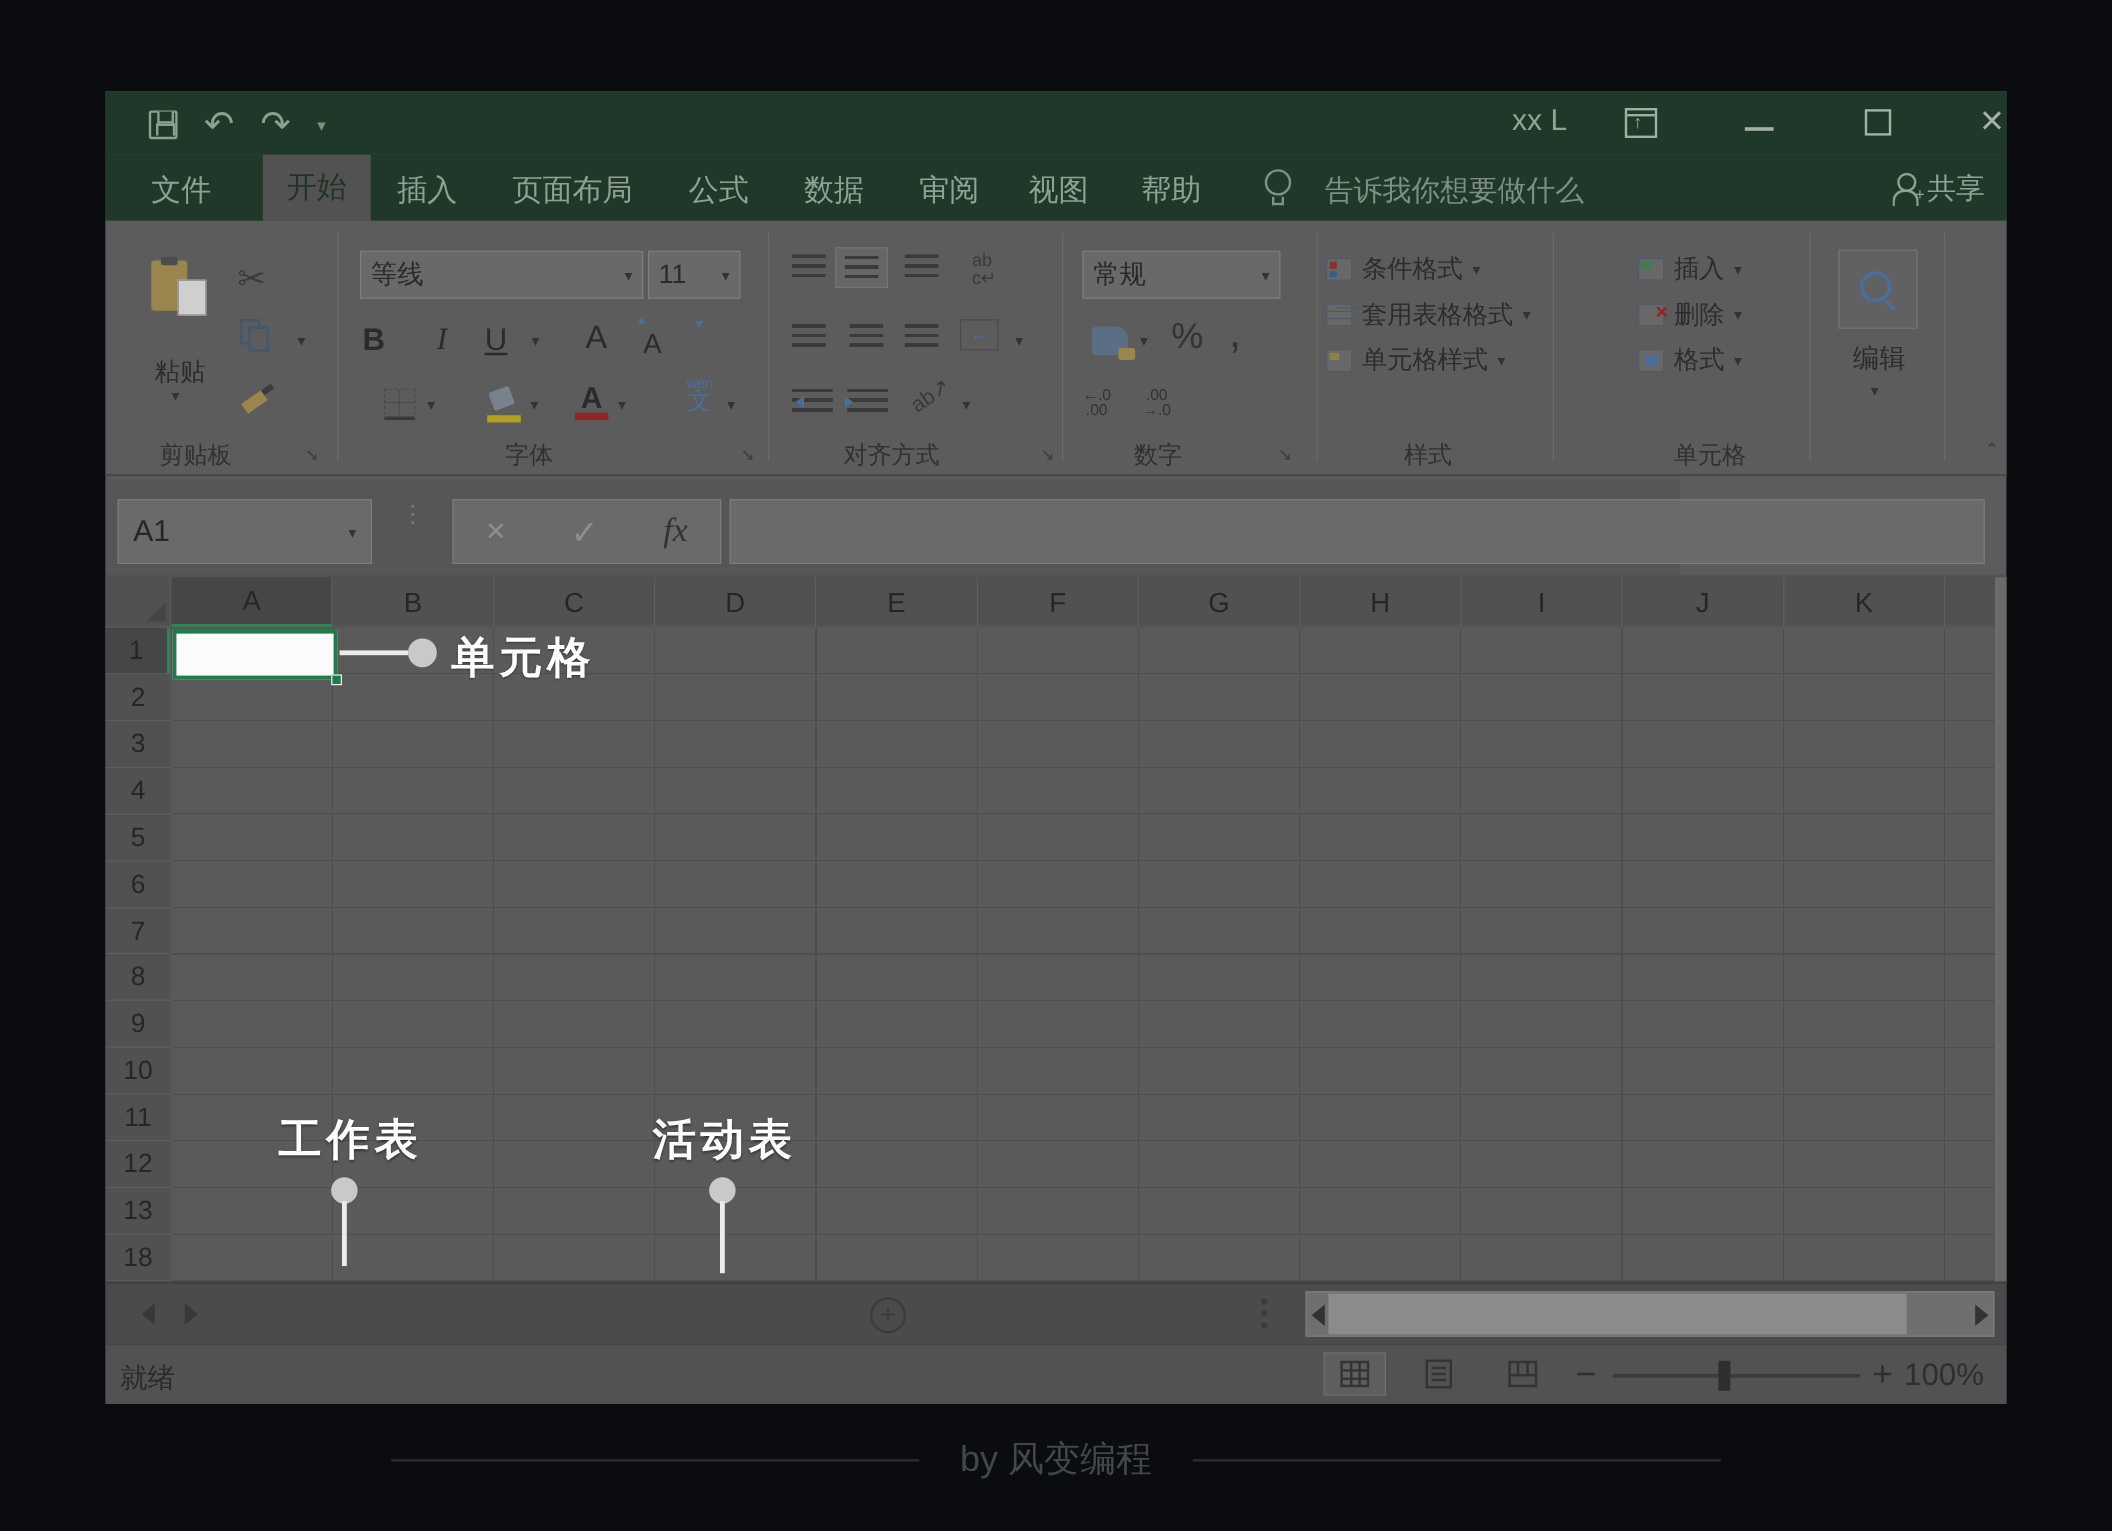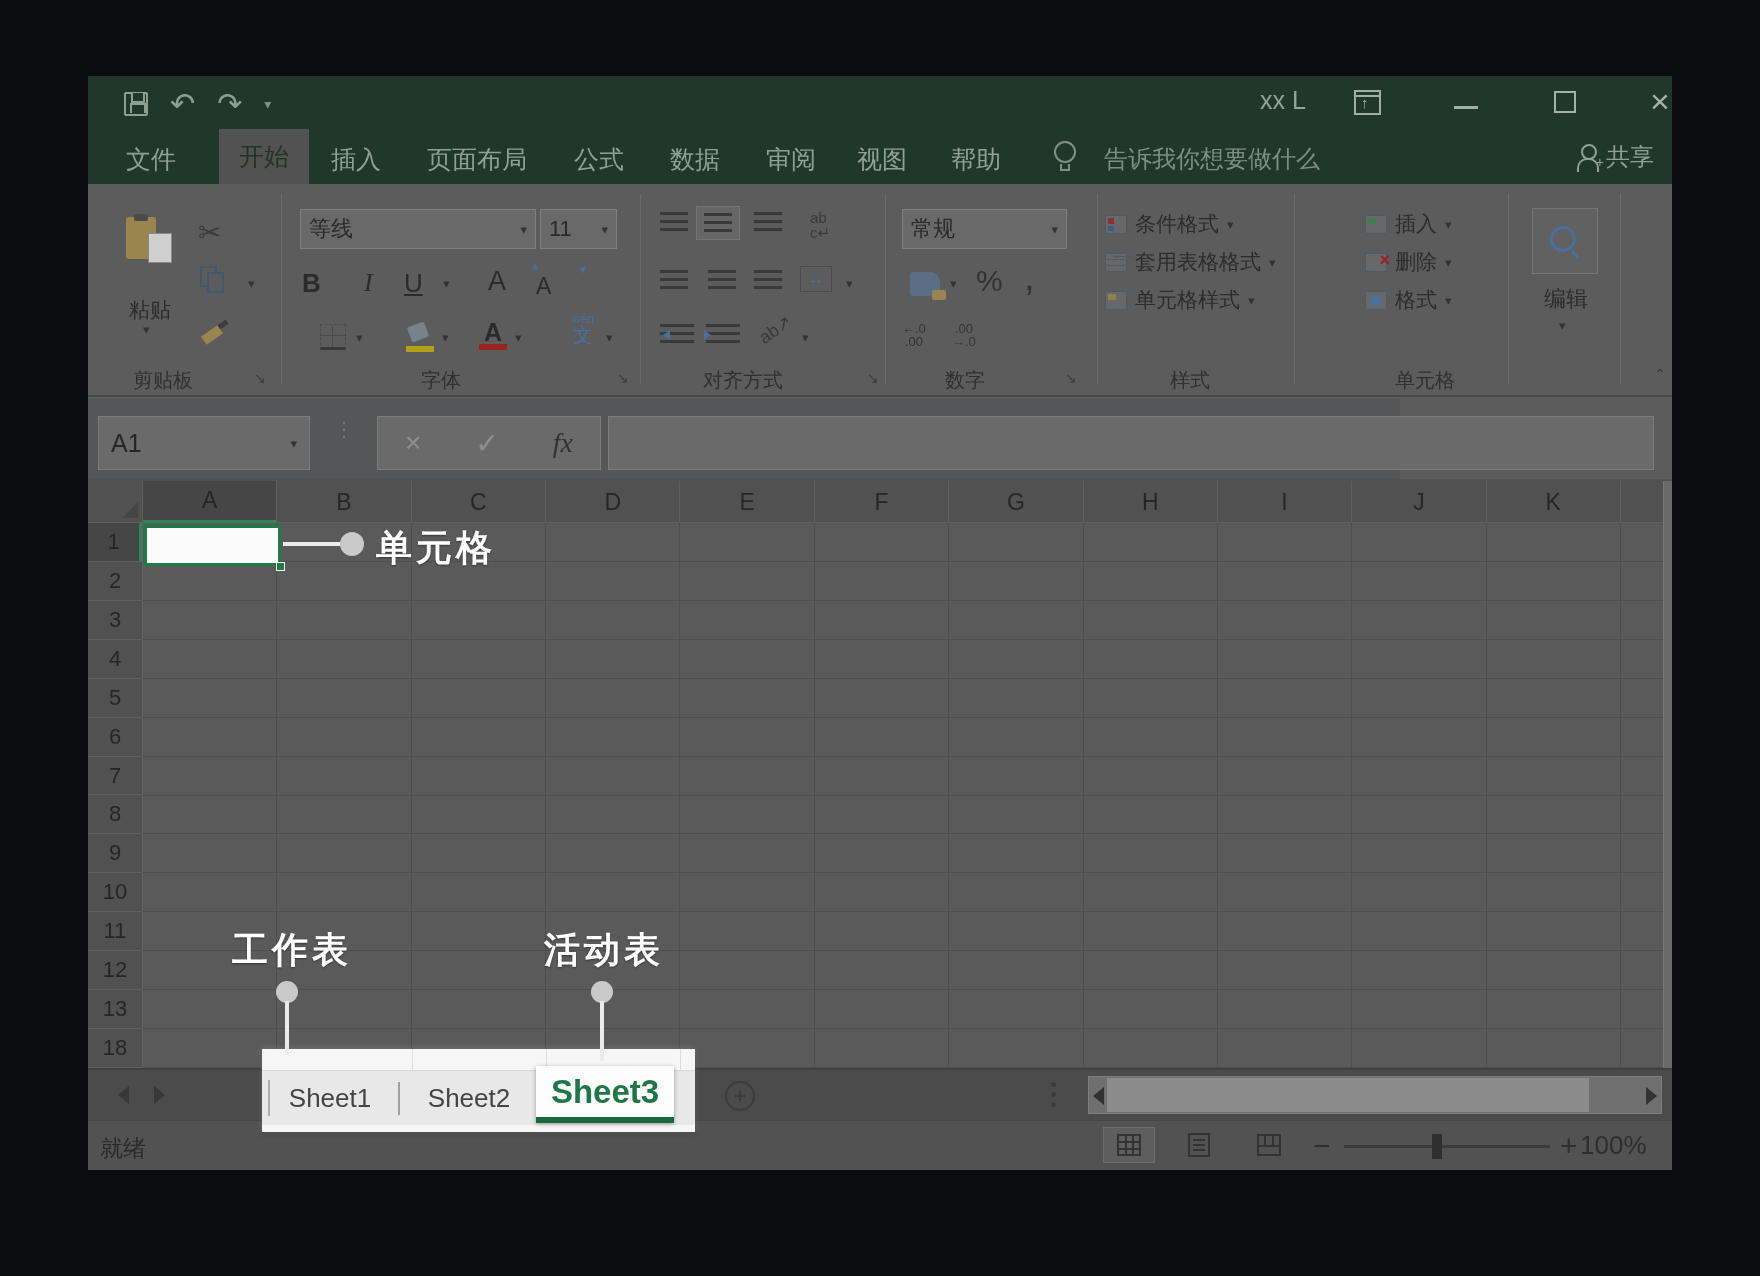--- a/index.html
+++ b/index.html
@@ -163,21 +163,21 @@
       linear-gradient(#333 0 0) 0 12px/100% 2px no-repeat;}
   .vg2{width:22px;height:24px;border:2px solid #333;position:relative;}
   .vg2:before{content:"";position:absolute;left:3px;top:4px;width:12px;height:2px;background:#333;box-shadow:0 5px 0 #333,0 10px 0 #333;}
   .vg3{width:24px;height:22px;border:2px solid #333;position:relative;}
   .vg3:before{content:"";position:absolute;left:5px;top:0;width:2px;height:9px;background:#333;box-shadow:8px 0 0 #333;}
   .vg3:after{content:"";position:absolute;left:0;top:9px;width:20px;height:2px;background:#333;}
   .zminus{position:absolute;left:1225px;top:8px;font-size:30px;color:#2f2f2f;}
   .ztrack{position:absolute;left:1256px;top:24px;width:206px;height:3px;background:#3b3b3b;}
   .zthumb{position:absolute;left:1344px;top:13px;width:10px;height:25px;background:#2f2f2f;}
   .zplus{position:absolute;left:1472px;top:8px;font-size:30px;color:#2f2f2f;}
-  .zpct{position:absolute;left:1492px;top:9px;width:80px;font-size:26px;color:#2e2e2e;text-align:left;}
+  .zpct{position:absolute;left:1492px;top:9px;width:80px;font-size:26px;color:#2e2e2e;text-align:center;}
 
   
   .ann{position:absolute;z-index:8;}
   .calloutline{background:#ececec;}
   .calloutdot{background:#c9c9c9;border-radius:50%;}
   .anntext{color:#ffffff;font-size:36px;font-weight:bold;letter-spacing:4px;white-space:nowrap;text-shadow:0 1px 2px rgba(0,0,0,0.4);}
   .whitebox{position:absolute;left:262px;top:1049px;width:433px;height:83px;background:#f6f6f6;z-index:7;box-shadow:0 0 6px rgba(255,255,255,0.25),0 2px 5px rgba(0,0,0,0.4);}
   .wb-gl{position:absolute;top:0;width:1px;height:21px;background:#dedede;}
   .wb-strip{position:absolute;left:0;top:21px;width:433px;height:55px;background:#e9e8e8;border-top:1px solid #d8d8d8;}
   .wb-tick{position:absolute;left:6px;top:9px;width:2px;height:36px;background:#aeaeae;}
@@ -455,26 +455,19 @@
   <div class="ann anntext" style="left:376px;top:524px;">单元格</div>
 
   <div class="ann anntext" style="left:232px;top:926px;">工作表</div>
   <div class="ann calloutdot" style="left:276px;top:981px;width:22px;height:22px;"></div>
   <div class="ann calloutline" style="left:285px;top:1001px;width:4px;height:54px;"></div>
 
   <div class="ann anntext" style="left:544px;top:926px;">活动表</div>
   <div class="ann calloutdot" style="left:591px;top:981px;width:22px;height:22px;"></div>
   <div class="ann calloutline" style="left:600px;top:1001px;width:4px;height:60px;"></div>
 
-  <div class="whitebox">
-    <div class="wb-gl" style="left:150px;"></div>
-    <div class="wb-gl" style="left:284px;"></div>
-    <div class="wb-gl" style="left:418px;"></div>
-    <div class="wb-strip">
-      <div class="wb-tick"></div>
-      <span class="stab" style="left:18px;">Sheet1</span>
-      <div class="wb-div"></div>
-      <span class="stab" style="left:157px;">Sheet2</span>
-      <div class="sheet3">Sheet3</div>
-    </div>
+
+  <div class="watermark">
+    <div class="wline"></div>
+    <span class="wtext">by 风变编程</span>
+    <div class="wline"></div>
   </div>
-
 </div>
 
 </body></html>

